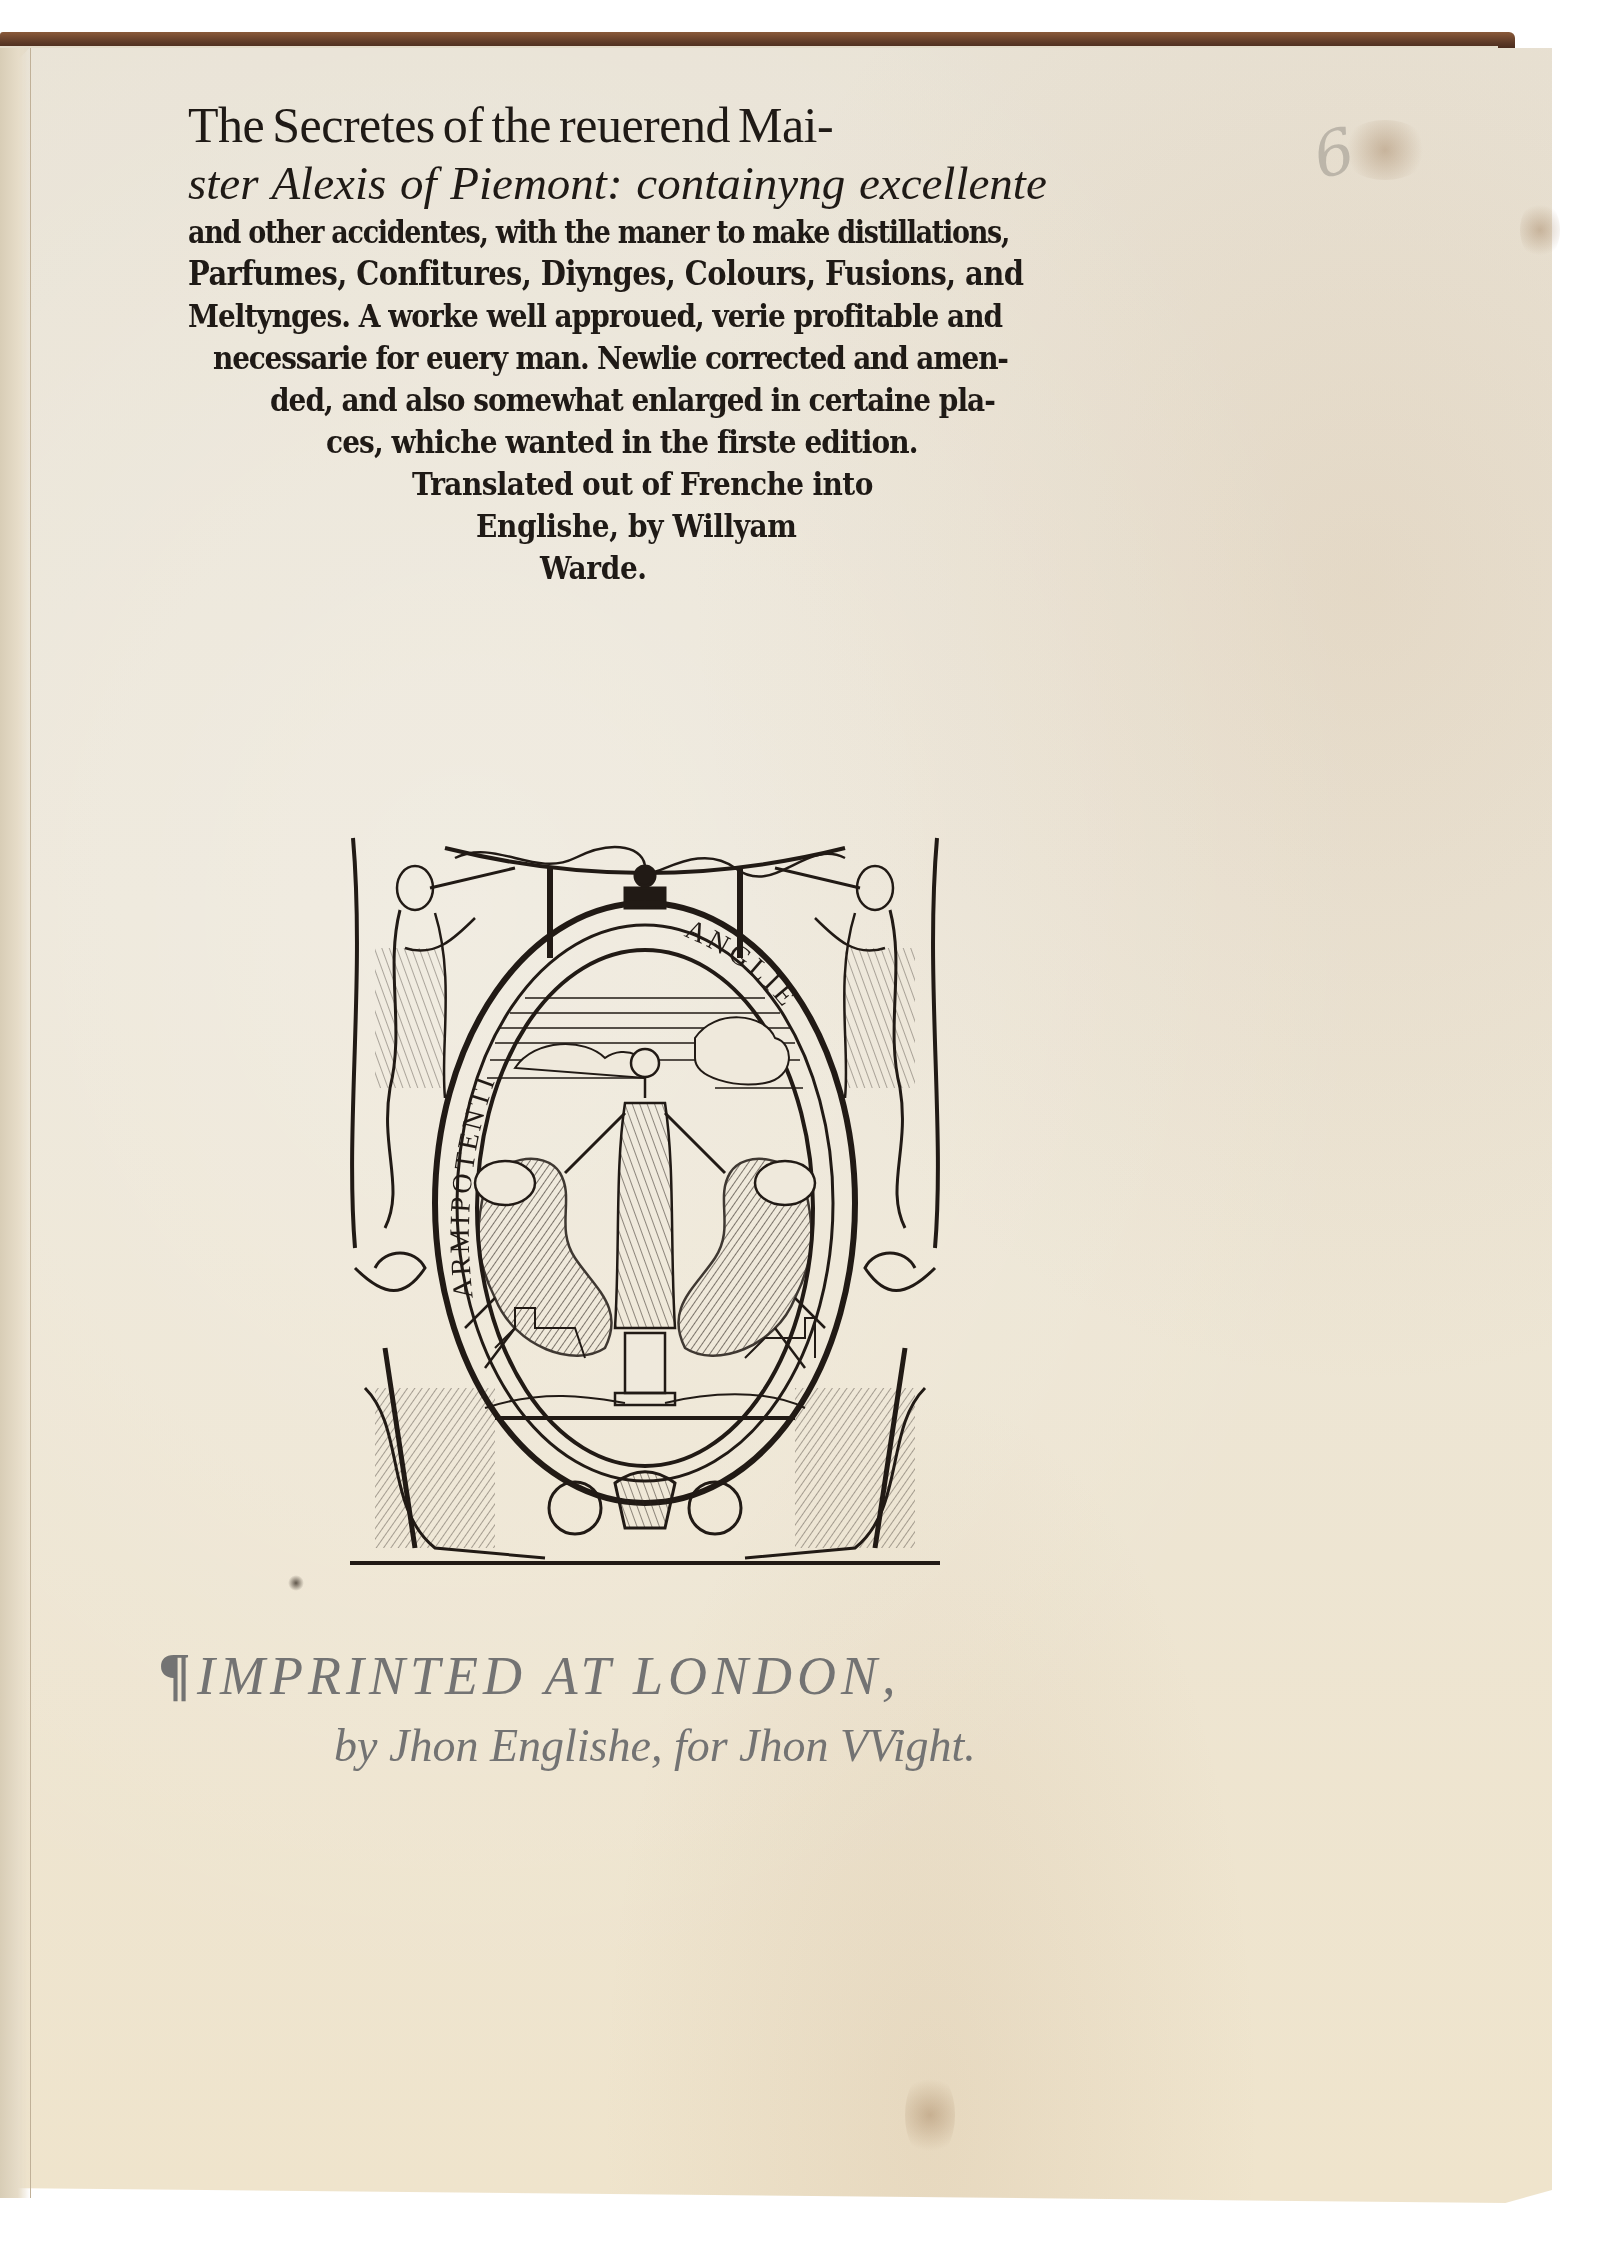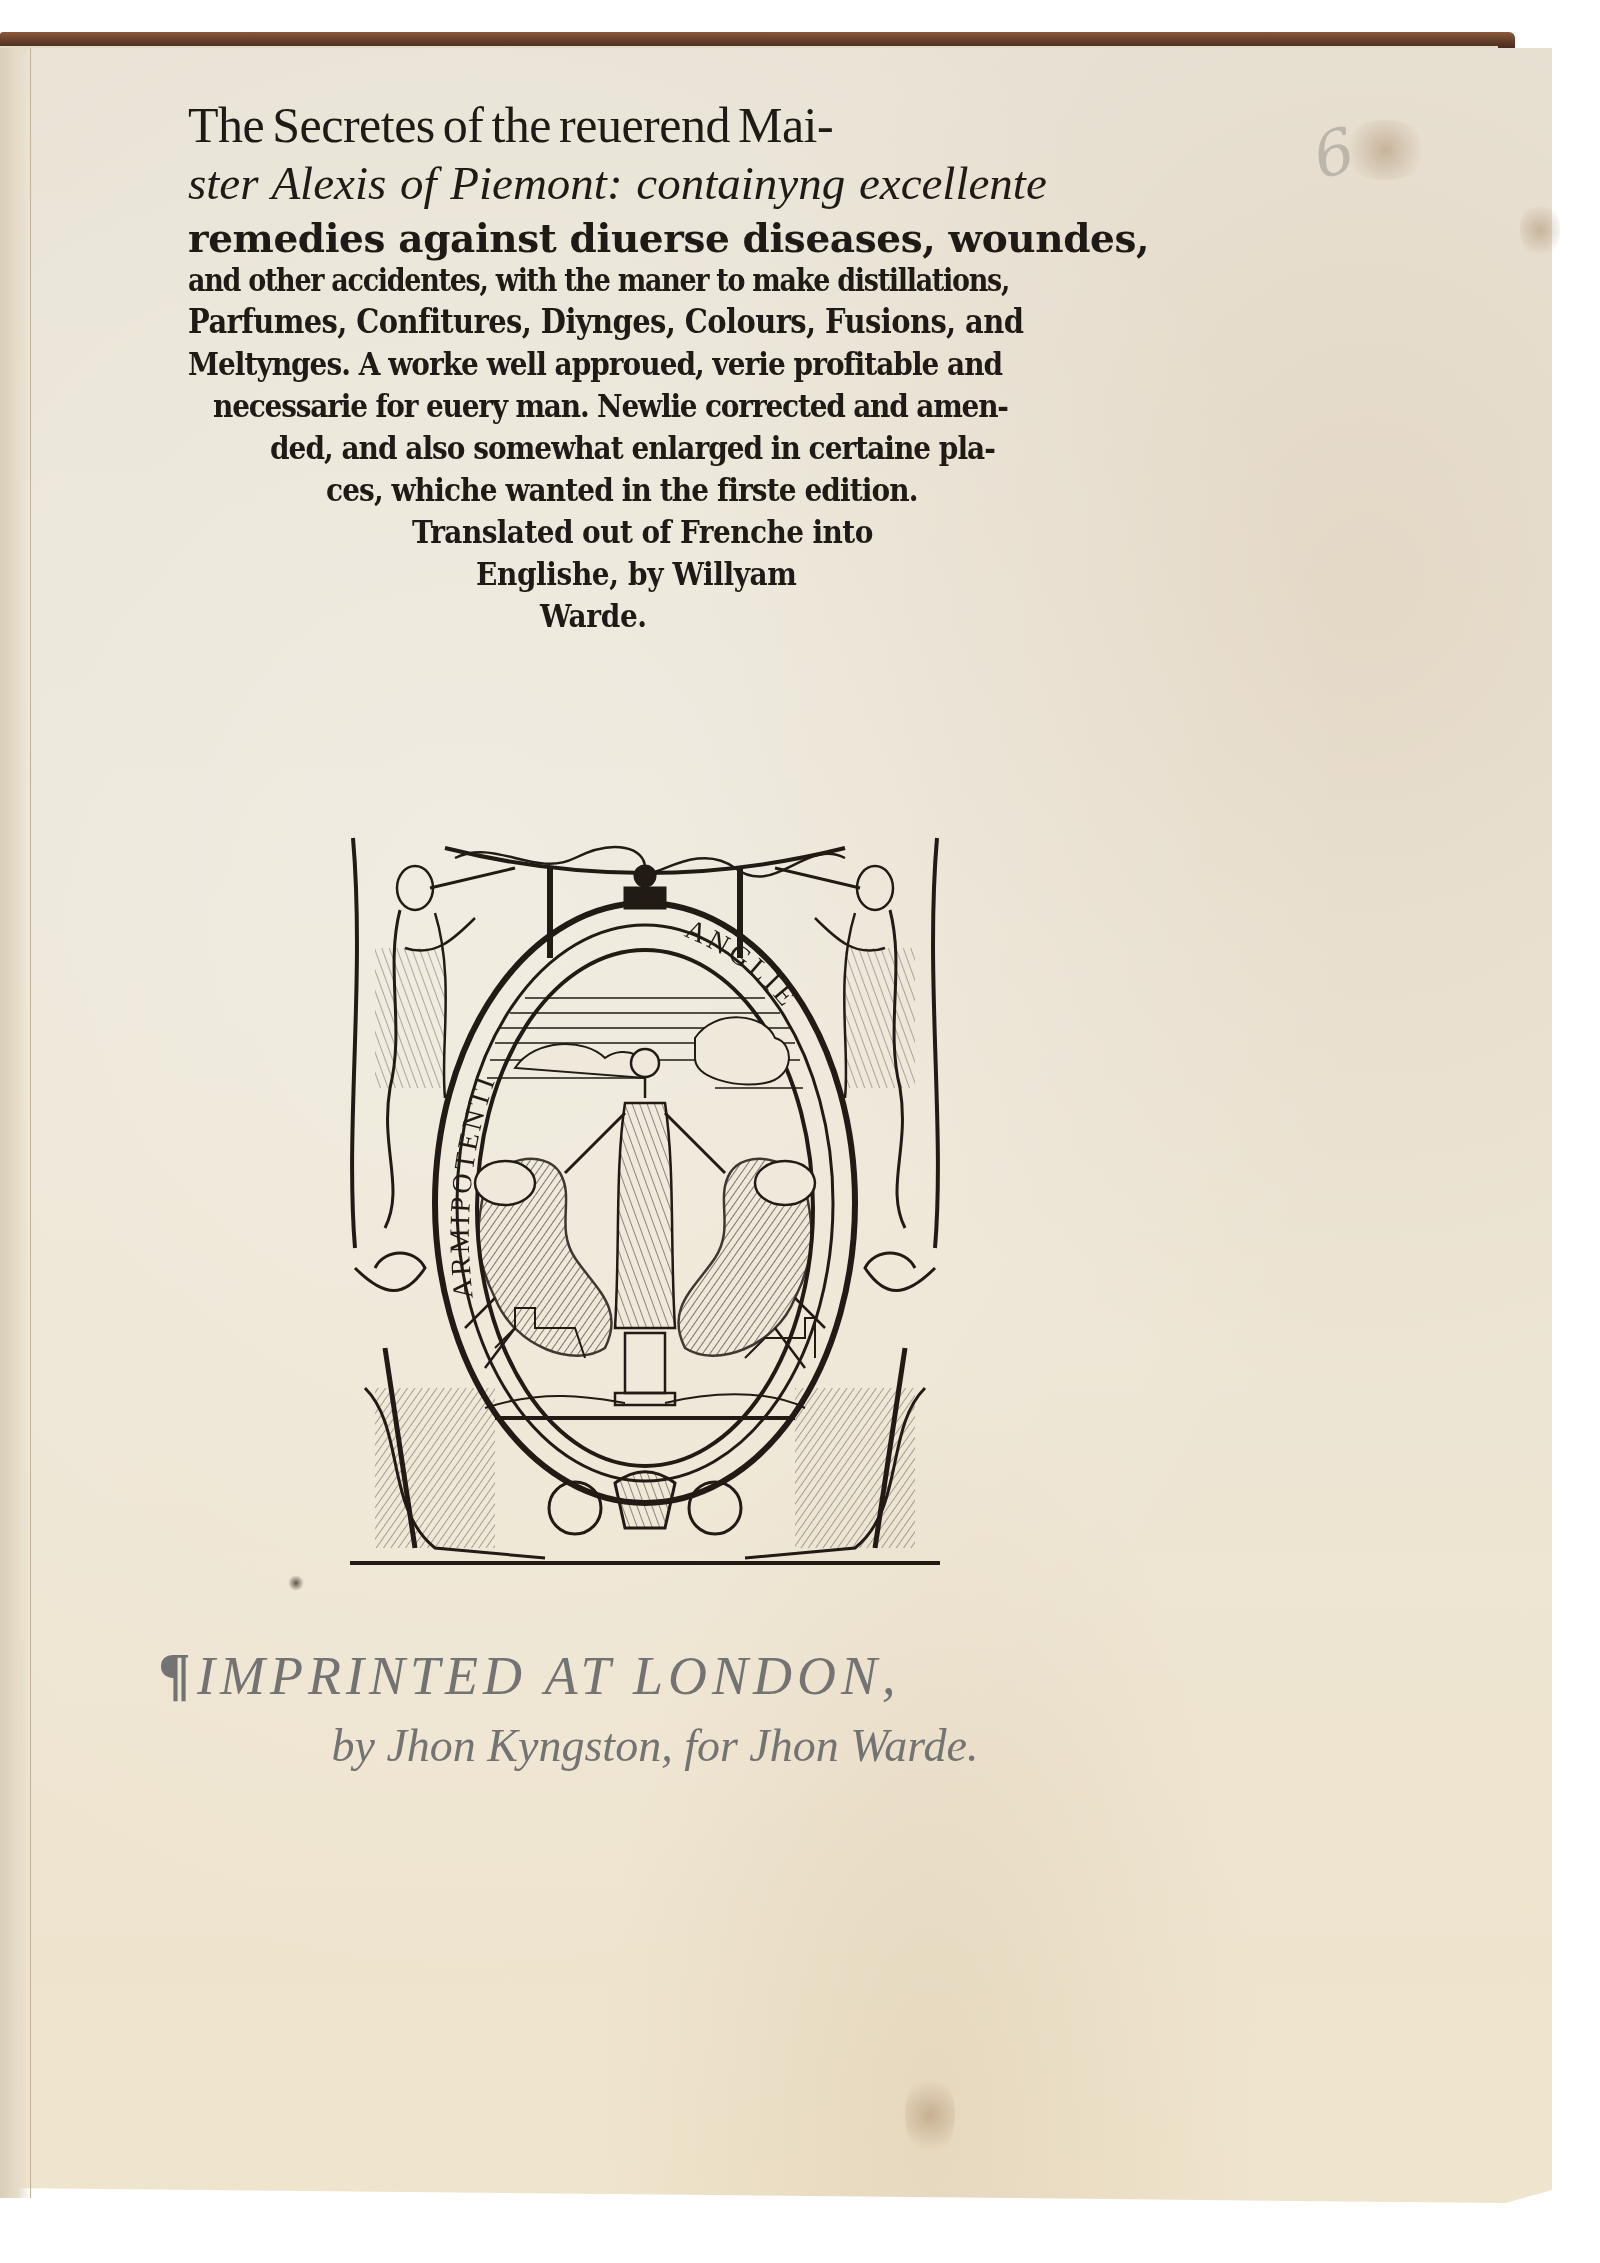--- a/index.html
+++ b/index.html
@@ -183,21 +183,20 @@
 <div class="stain" style="left:1340px;top:120px;width:90px;height:60px;"></div>
 <div class="stain" style="left:1520px;top:200px;width:40px;height:60px;"></div>
 <div class="stain" style="left:905px;top:2070px;width:50px;height:90px;"></div>
 <div class="stain" style="left:288px;top:1575px;width:16px;height:16px;background:radial-gradient(circle,rgba(60,50,40,0.8),rgba(60,50,40,0) 70%);"></div>
 
 <div class="pencil-mark">6</div>
 
 <div class="title-block">
   <span class="title-line l-roman">The Secretes of the reuerend Mai-</span>
   <span class="title-line l-italic">ster Alexis of Piemont: containyng excellente</span>
-  <span class="title-line l-bold" style="font-size:39px;letter-spacing:-0.4px;">remedies against diuerse diseases, woundes,</span>
   <span class="title-line l-black" style="font-size:27px;letter-spacing:-1.3px;">and other accidentes, with the maner to make distillations,</span>
   <span class="title-line l-black" style="font-size:29px;letter-spacing:-0.6px;">Parfumes, Confitures, Diynges, Colours, Fusions, and</span>
   <span class="title-line l-black" style="font-size:28px;letter-spacing:-1px;">Meltynges. A worke well approued, verie profitable and</span>
   <span class="title-line l-black" style="font-size:28px;letter-spacing:-1.2px;padding-left:25px;">necessarie for euery man. Newlie corrected and amen-</span>
   <span class="title-line l-black" style="font-size:28px;letter-spacing:-1px;padding-left:82px;">ded, and also somewhat enlarged in certaine pla-</span>
   <span class="title-line l-black" style="font-size:28px;letter-spacing:-0.9px;padding-left:138px;">ces, whiche wanted in the firste edition.</span>
   <span class="title-line l-black" style="font-size:28px;letter-spacing:-0.6px;padding-left:224px;">Translated out of Frenche into</span>
   <span class="title-line l-black" style="font-size:28px;letter-spacing:-0.4px;padding-left:288px;">Englishe, by Willyam</span>
   <span class="title-line l-black" style="font-size:28px;letter-spacing:-0.4px;padding-left:352px;">Warde.</span>
 </div>
@@ -311,14 +310,14 @@
       <path d="M 10 440 C 40 470 60 470 80 440 C 70 420 40 420 30 440"></path>
       <path d="M 590 440 C 560 470 540 470 520 440 C 530 420 560 420 570 440"></path>
     </g>
   </svg>
 </div>
 
 <div class="imprint">
   <div class="line1">
     <span class="pilcrow">¶</span><span>IMPRINTED AT LONDON,</span>
   </div>
-  <div class="line2">by Jhon Kyngston, for Jhon Warde.</div>
+  <div class="line2">by Jhon Englishe, for Jhon VVight.</div>
 </div>
 
 </body></html>

